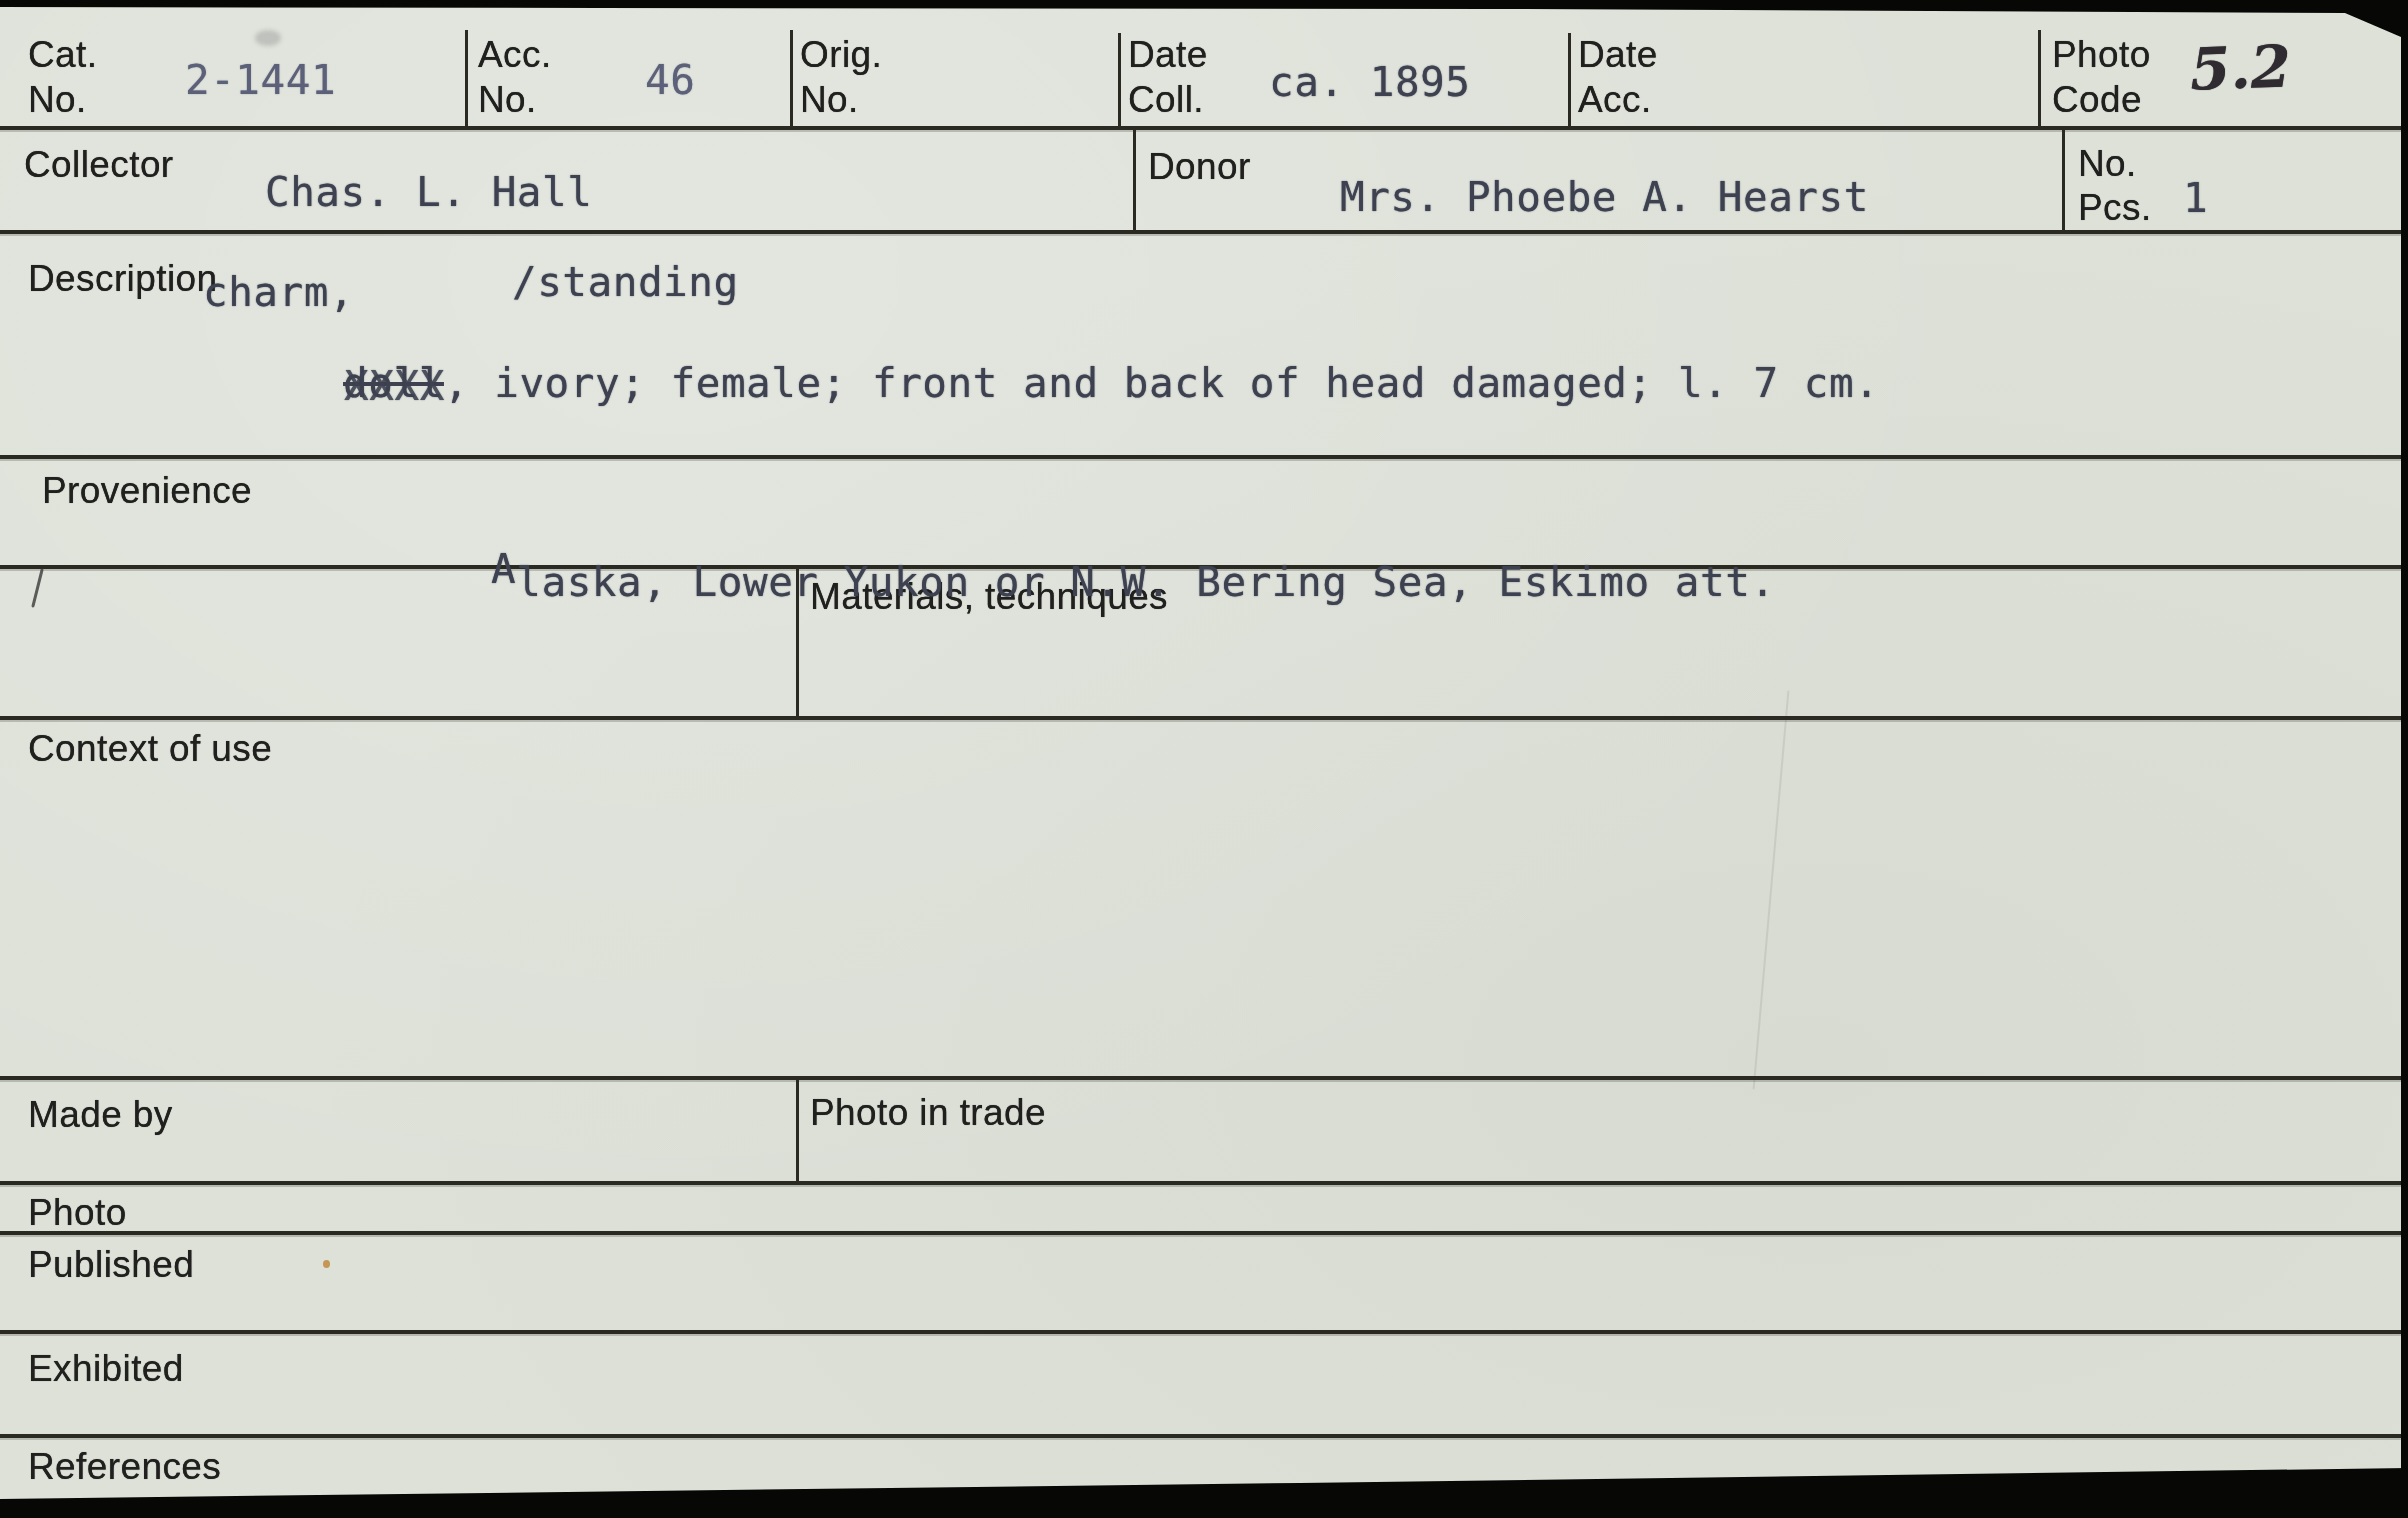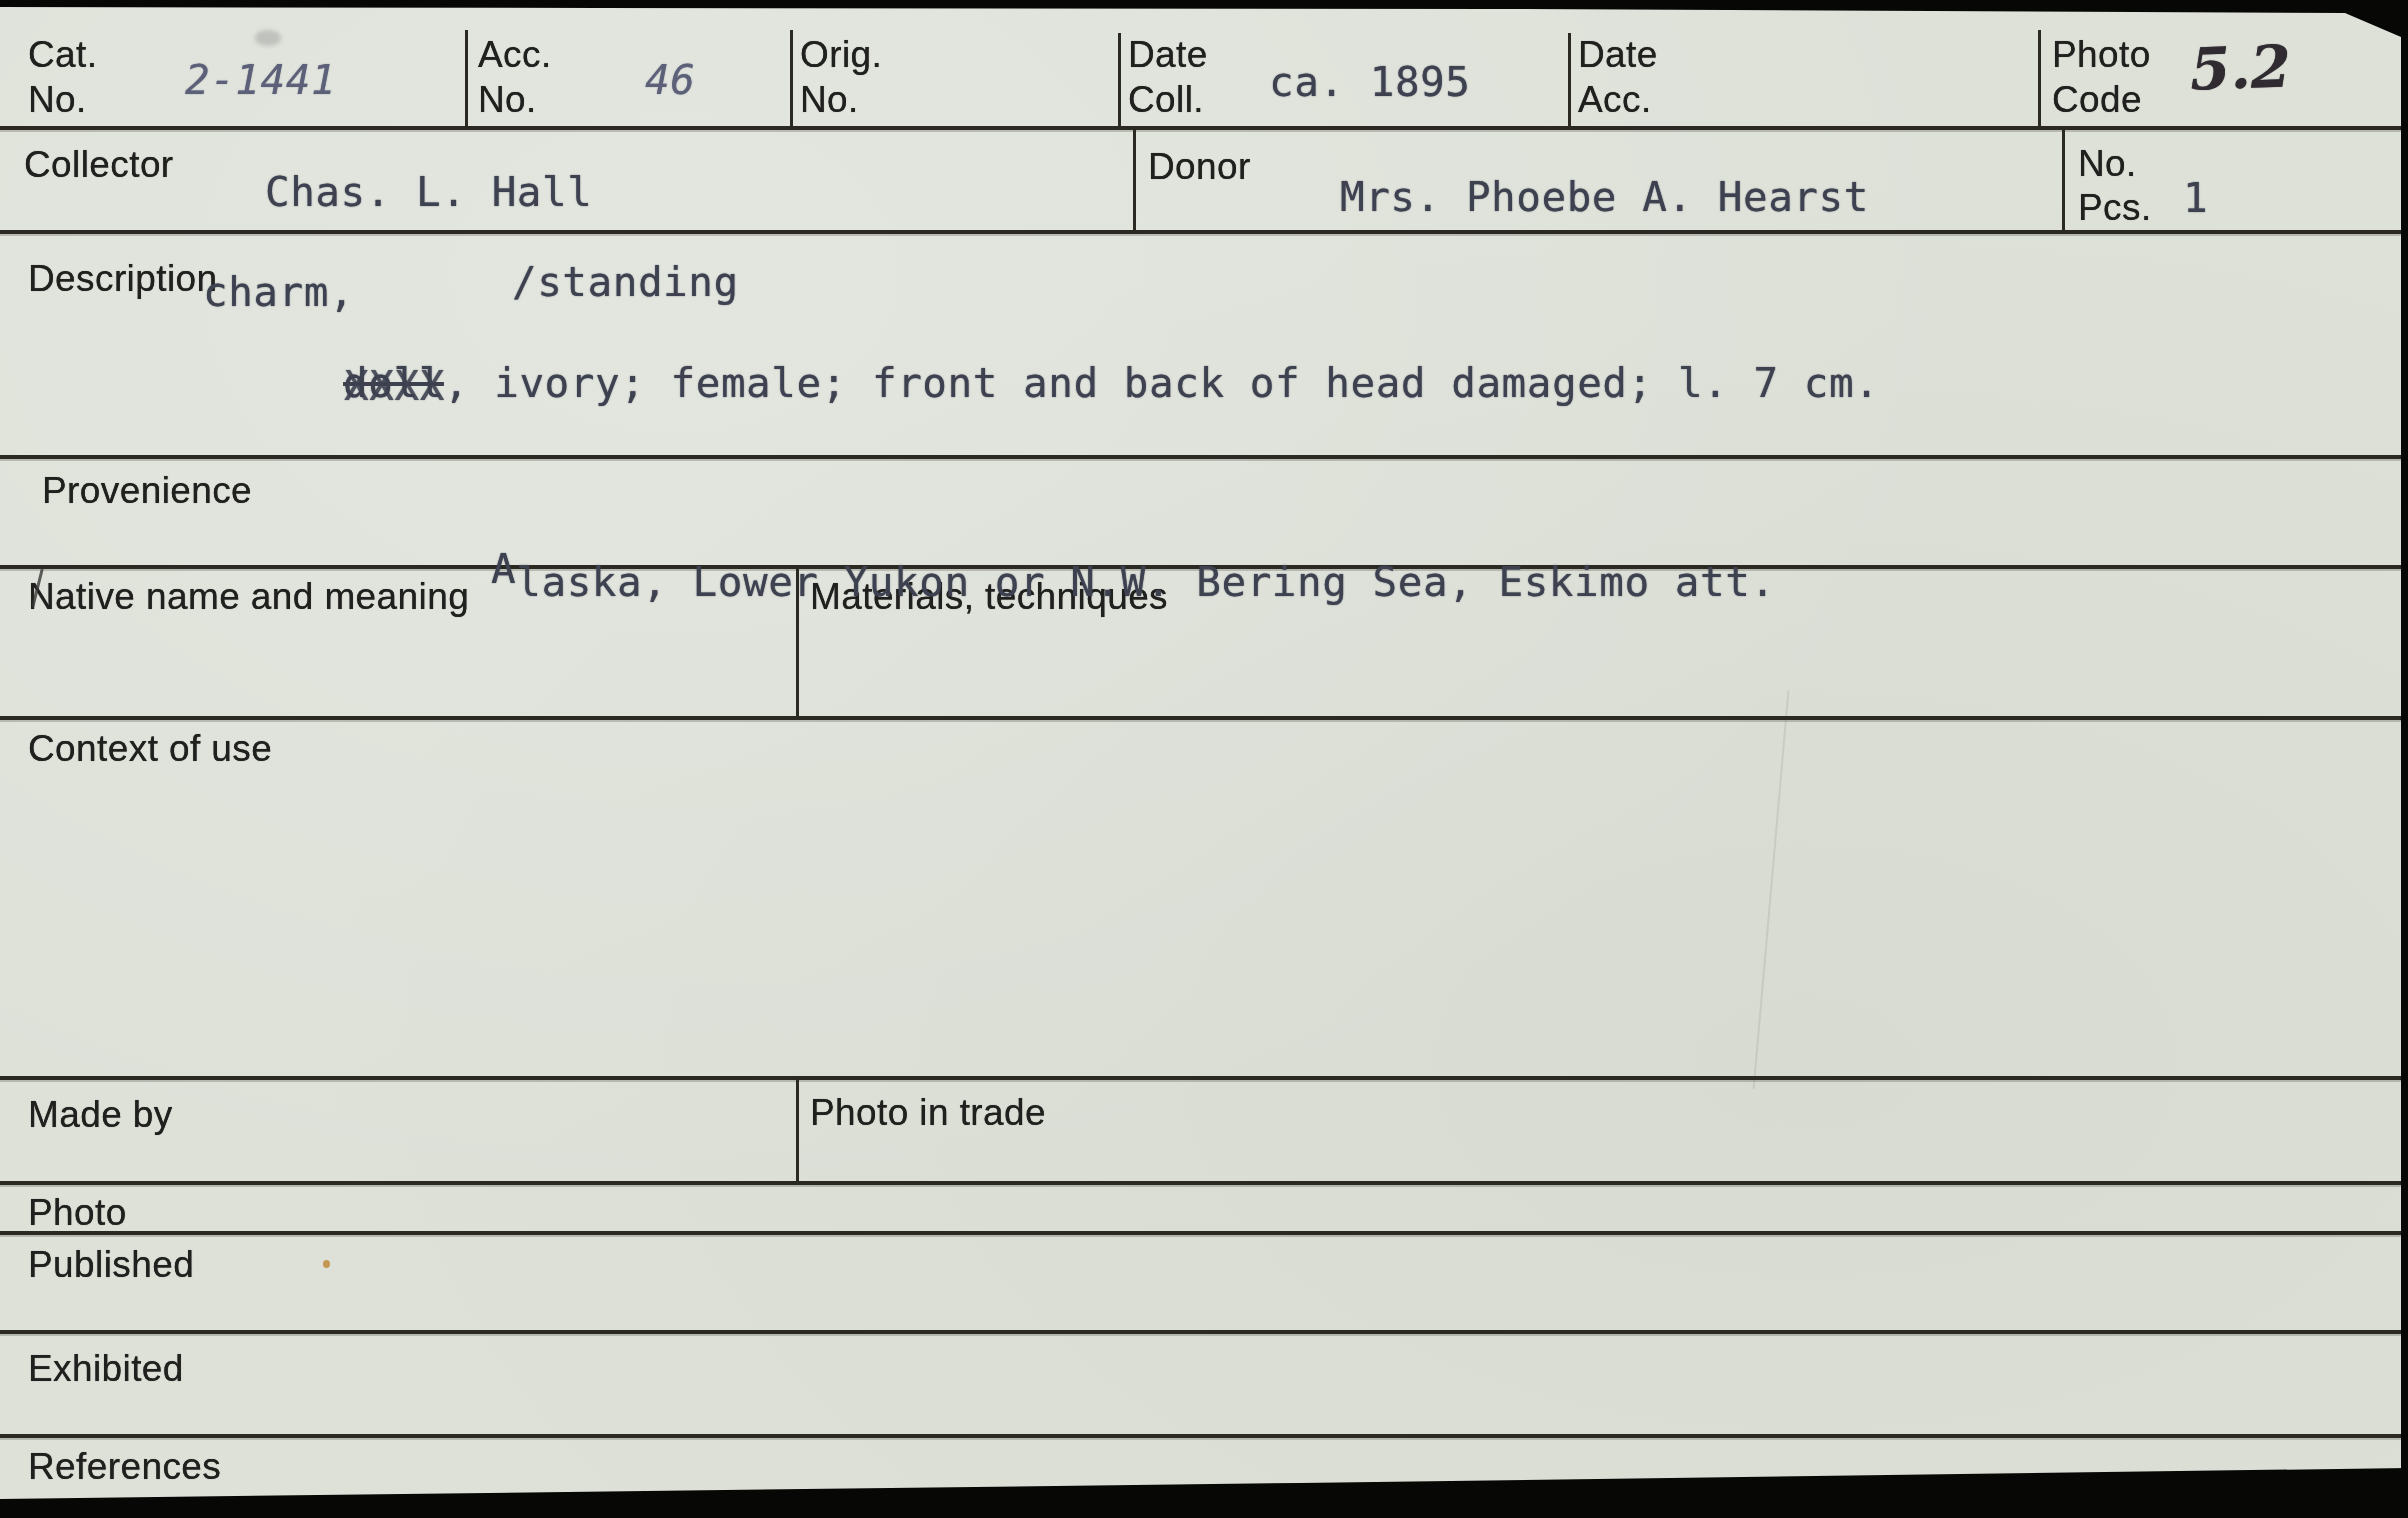--- a/index.html
+++ b/index.html
@@ -23,21 +23,21 @@
          box-shadow:0 2px 0 rgba(43,42,34,.22);z-index:3;}
   .vline{position:absolute;width:3px;background:#2b2a22;z-index:3;}
   
   .plabel{position:absolute;color:#20201e;font-size:37px;line-height:45px;
           letter-spacing:.4px;text-shadow:0 0 .7px #2a2a28;z-index:4;white-space:nowrap;}
   .plabel span{display:block;}
   
   .typed{position:absolute;font-family:"DejaVu Sans Mono",monospace;font-size:41px;
          line-height:1;letter-spacing:.5px;color:#3d4150;
          text-shadow:0 0 1.3px rgba(55,60,78,.85);z-index:5;white-space:pre;}
-  .typed-light{color:#5c6078;text-shadow:0 0 1.2px rgba(92,96,120,.8);font-style:italic;}
+  .typed-light{color:#5c6078;text-shadow:0 0 1.2px rgba(92,96,120,.8);}
   .raised{position:relative;top:-13px;}
   .overstrike{position:relative;display:inline-block;}
   .overstrike .base{text-decoration:line-through;}
   .overstrike .xs{position:absolute;left:1px;top:3px;opacity:.9;}
   
   .hand{position:absolute;font-family:"DejaVu Serif",serif;font-style:italic;font-weight:700;
         font-size:58px;color:#2f2b31;z-index:5;transform:rotate(-2deg);
         text-shadow:0 0 1px rgba(47,43,49,.8);}
   
   [data-name="cat-no-label"]{left:28px;top:32px;}
@@ -155,21 +155,20 @@
     <div class="typed" data-name="description-line1-b">/standing</div>
     <div class="typed" data-name="description-line2">
       <span class="overstrike" data-name="struck-word"><span class="base" data-name="struck-word-text">doll</span><span class="xs" data-name="struck-word-overtype">XXXX</span></span><span data-name="description-line2-rest">, ivory; female; front and back of head damaged; l. 7 cm.</span>
     </div>
 
     <div class="plabel" data-name="provenience-label">Provenience</div>
     <div class="typed" data-name="provenience-value">
       <span class="raised" data-name="provenience-initial">A</span><span data-name="provenience-rest">laska, Lower Yukon or N.W. Bering Sea, Eskimo att.</span>
     </div>
 
-    <div class="plabel" data-name="native-name-label">Native name and meaning</div>
     <div class="plabel" data-name="materials-label">Materials, techniques</div>
     <div class="plabel" data-name="context-label">Context of use</div>
     <div class="plabel" data-name="made-by-label">Made by</div>
     <div class="plabel" data-name="role-label">Photo in trade</div>
     <div class="plabel" data-name="photo-label">Photo</div>
     <div class="plabel" data-name="published-label">Published</div>
     <div class="plabel" data-name="exhibited-label">Exhibited</div>
     <div class="plabel" data-name="references-label">References</div>
 
     <div class="hline" id="h1" data-name="rule-under-header-row"></div>

